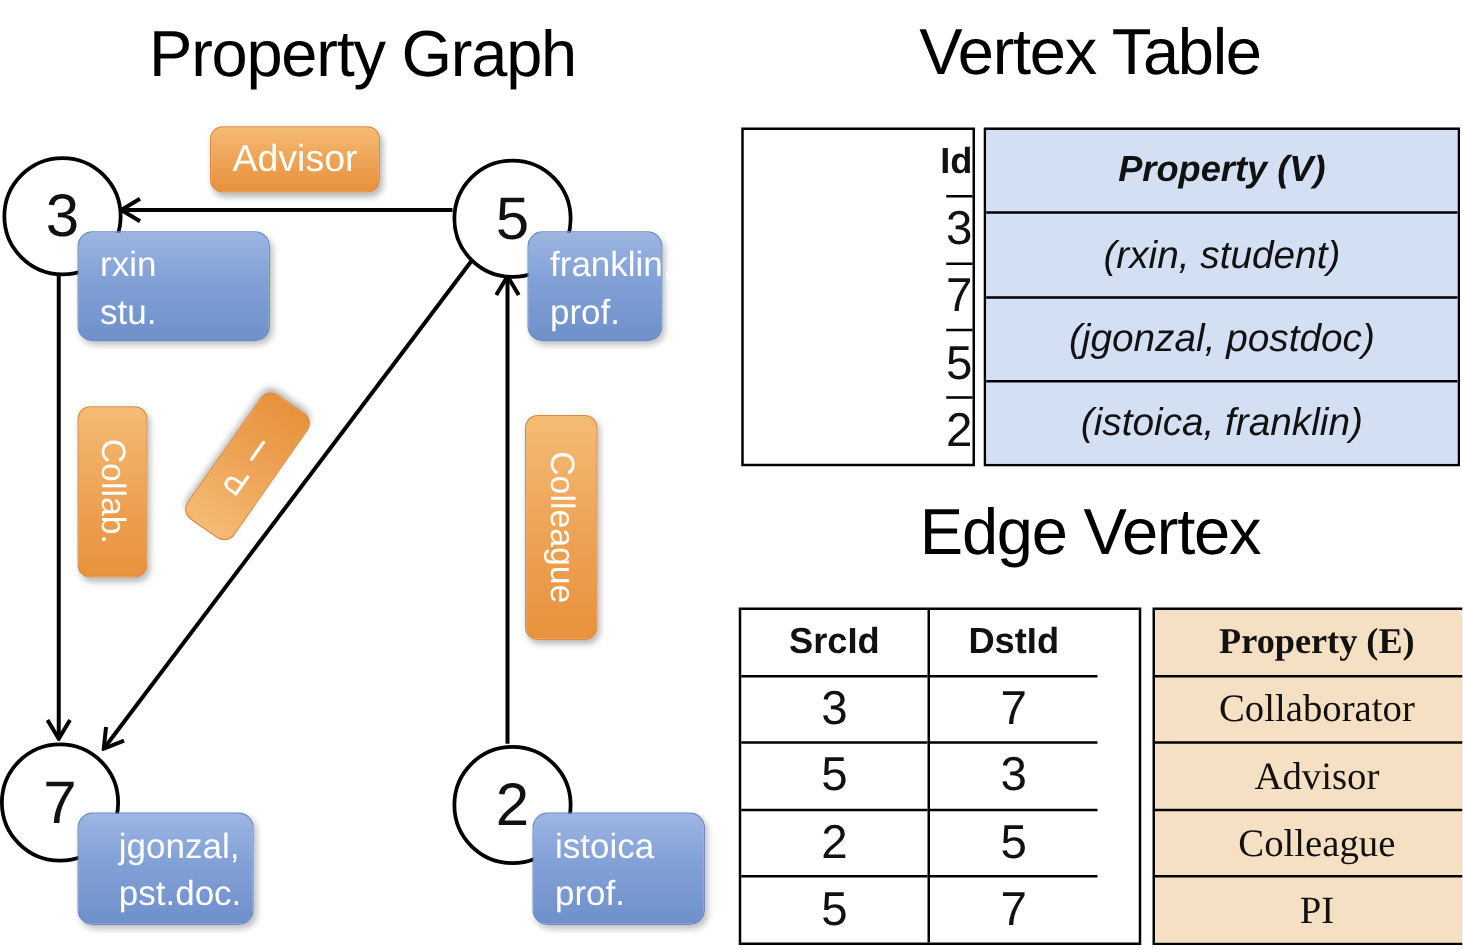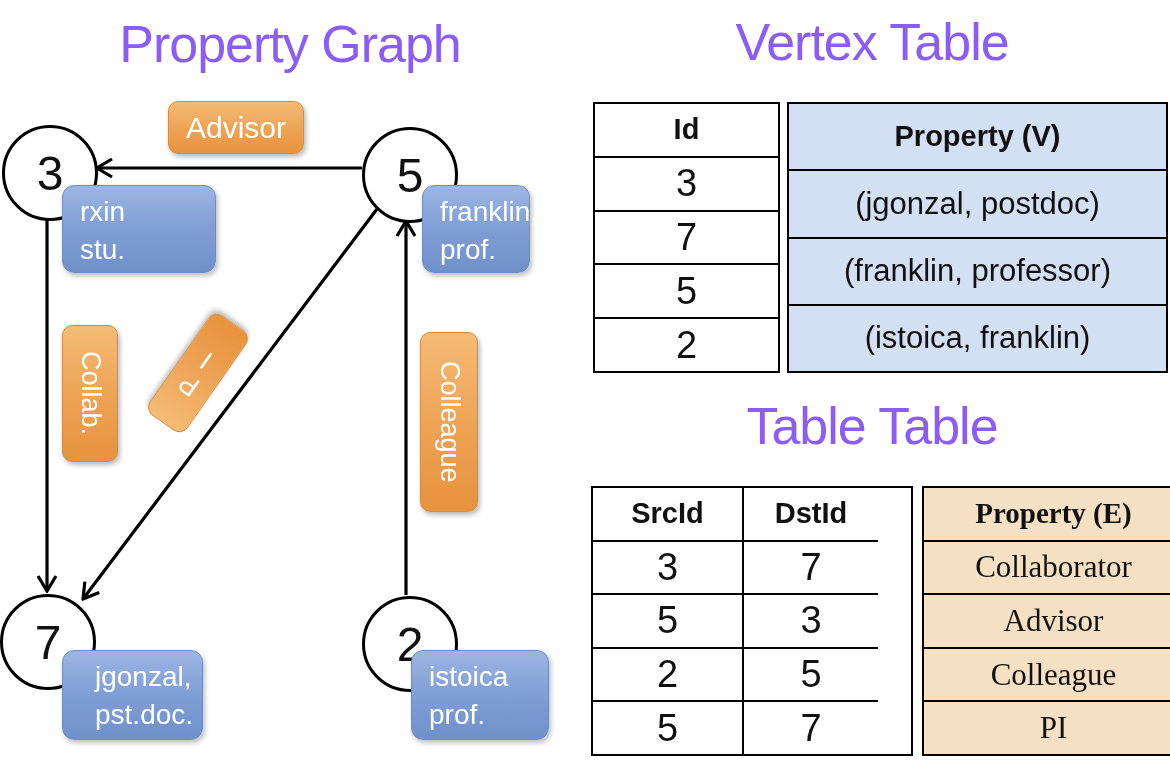--- a/index.html
+++ b/index.html
@@ -1,21 +1,21 @@
 <!DOCTYPE html>
 <html><head>
 <meta charset="utf-8">
 <style>
   html,body{margin:0;padding:0;background:#fff;}
   .stage{position:relative;width:1170px;height:760px;background:#ffffff;
          font-family:"Liberation Sans",sans-serif;overflow:hidden;color:#111;}
 
   
   .title{position:absolute;font-size:52px;font-weight:400;letter-spacing:-1px;
-         text-align:center;white-space:nowrap;color:#8b5cf6;}
+         text-align:center;white-space:nowrap;color:#000000;}
   .t-graph{left:40px;top:14px;width:500px;}
   .t-vertex{left:582px;top:12px;width:580px;}
   .t-edge{left:582px;top:396px;width:580px;}
 
   
   .node{position:absolute;width:90px;height:90px;border:3.5px solid #000;border-radius:50%;
         background:#fff;display:flex;align-items:center;justify-content:center;
         font-size:48px;z-index:2;box-sizing:content-box;}
 
   
@@ -34,36 +34,36 @@
         writing-mode:vertical-rl;text-orientation:upright;transform:rotate(215deg);}
 
   
   .bbox{position:absolute;z-index:3;border-radius:12px;color:#fff;
         background:linear-gradient(180deg,#9DB6E3 0%,#81A0d6 45%,#7090CB 100%);
         border:1px solid #6d8cc4;box-shadow:2px 3px 5px rgba(0,0,0,.25);
         font-size:28px;line-height:38px;padding:7px 0 0 17px;box-sizing:border-box;}
   .b-rxin{left:62px;top:185px;width:154px;height:88px;}
   .b-franklin{left:422px;top:185px;width:108px;height:88px;}
   .b-jgonzal{left:62px;top:650px;width:141px;height:90px;padding-left:32px;}
-  .b-istoica{left:411px;top:650px;width:138px;height:90px;}
+  .b-istoica{left:426px;top:650px;width:138px;height:90px;}
   .bline{display:block;}
 
   
   .tbl{position:absolute;border:2.5px solid #000;box-sizing:border-box;background:#fff;
        display:flex;flex-direction:column;}
   .tbl .cell{flex:1;display:flex;align-items:center;justify-content:center;
              border-top:2.5px solid #000;box-sizing:border-box;}
   .tbl .cell:first-child{border-top:none;}
   .hd{font-weight:bold;font-size:29px;}
   .num{font-size:38px;}
   .ptxt{font-size:31px;white-space:nowrap;}
 
-  .vt-id{left:593px;top:102px;width:187px;height:271px;}
+  .vt-id{left:593px;top:102px;width:187px;height:271px;align-items:flex-end;}
   .vt-prop{left:787px;top:102px;width:381px;height:271px;background:#D3DFF2;}
-  .vt-prop .cell{background:#D3DFF2;}
+  .vt-prop .cell{background:#D3DFF2;font-style:italic;}
 
   .et-srcdst{left:591px;top:486px;width:322px;height:270px;flex-direction:row;}
   .et-col{flex:none;display:flex;flex-direction:column;height:100%;}
   .et-src{width:149px;}
   .et-dst{width:136px;border-left:2.5px solid #000;box-sizing:border-box;}
   .et-col .cell{flex:1;display:flex;align-items:center;justify-content:center;
                 border-top:2.5px solid #000;box-sizing:border-box;}
   .et-col .cell:first-child{border-top:none;}
   .et-prop{left:922px;top:486px;width:263px;height:270px;background:#fef9c3;font-family:Liberation Serif, serif;}
   .et-prop .cell{background:#F5E0C3;}
@@ -126,26 +126,26 @@
 
   <div class="tbl vt-id">
     <div class="cell hd">Id</div>
     <div class="cell num">3</div>
     <div class="cell num">7</div>
     <div class="cell num">5</div>
     <div class="cell num">2</div>
   </div>
   <div class="tbl vt-prop">
     <div class="cell hd">Property (V)</div>
+    <div class="cell ptxt">(rxin, student)</div>
     <div class="cell ptxt">(jgonzal, postdoc)</div>
-    <div class="cell ptxt">(franklin, professor)</div>
     <div class="cell ptxt">(istoica, franklin)</div>
   </div>
 
-  <div class="title t-edge">Table Table</div>
+  <div class="title t-edge">Edge Vertex</div>
 
   <div class="tbl et-srcdst">
     <div class="et-col et-src">
       <div class="cell hd">SrcId</div>
       <div class="cell num">3</div>
       <div class="cell num">5</div>
       <div class="cell num">2</div>
       <div class="cell num">5</div>
     </div>
     <div class="et-col et-dst">

